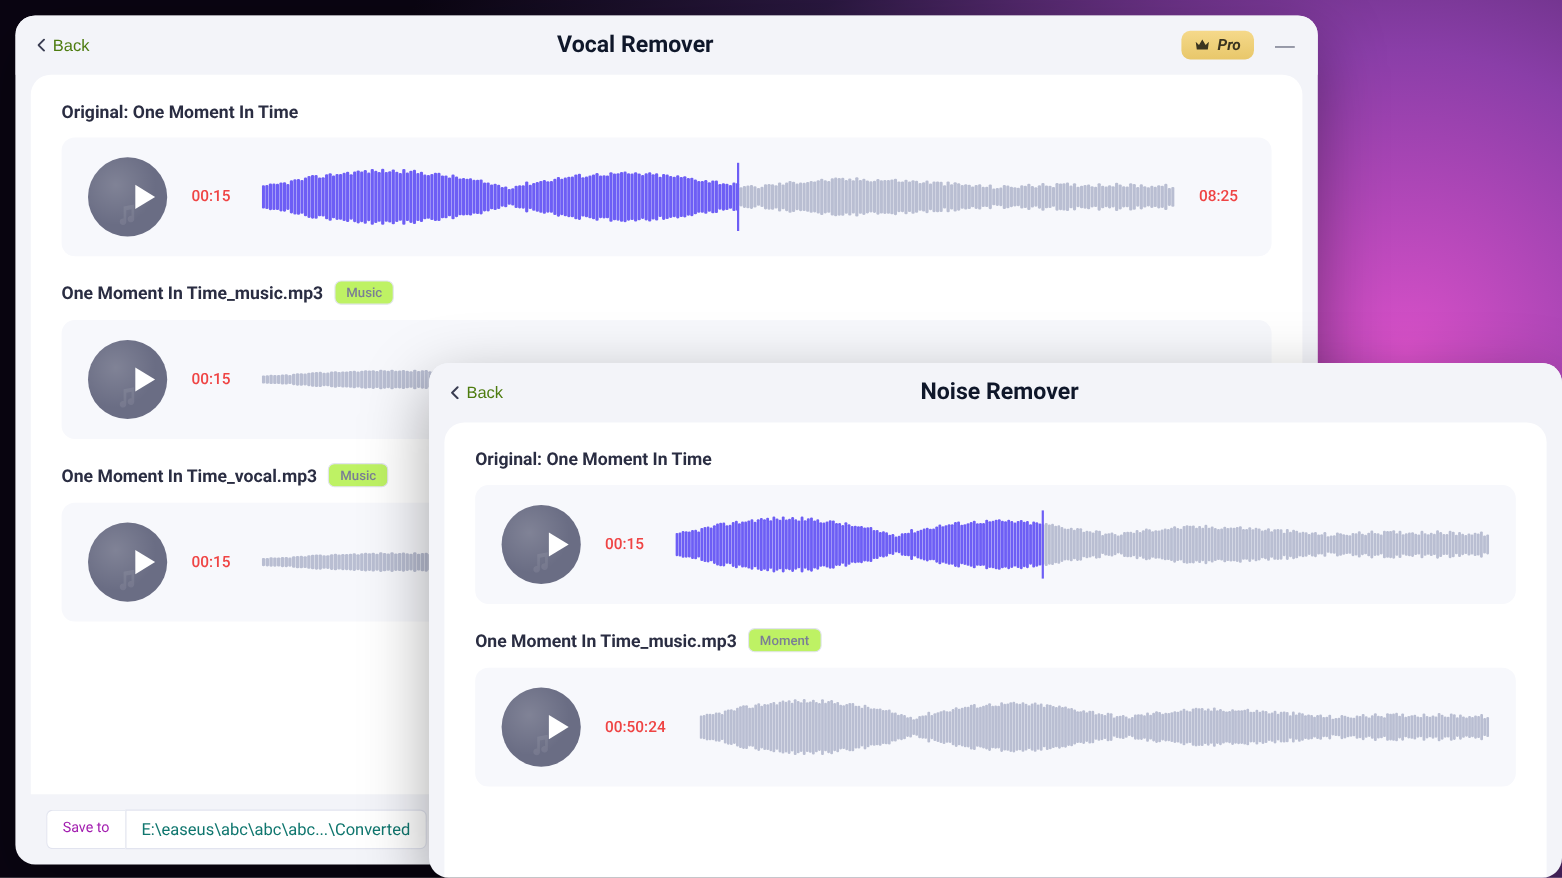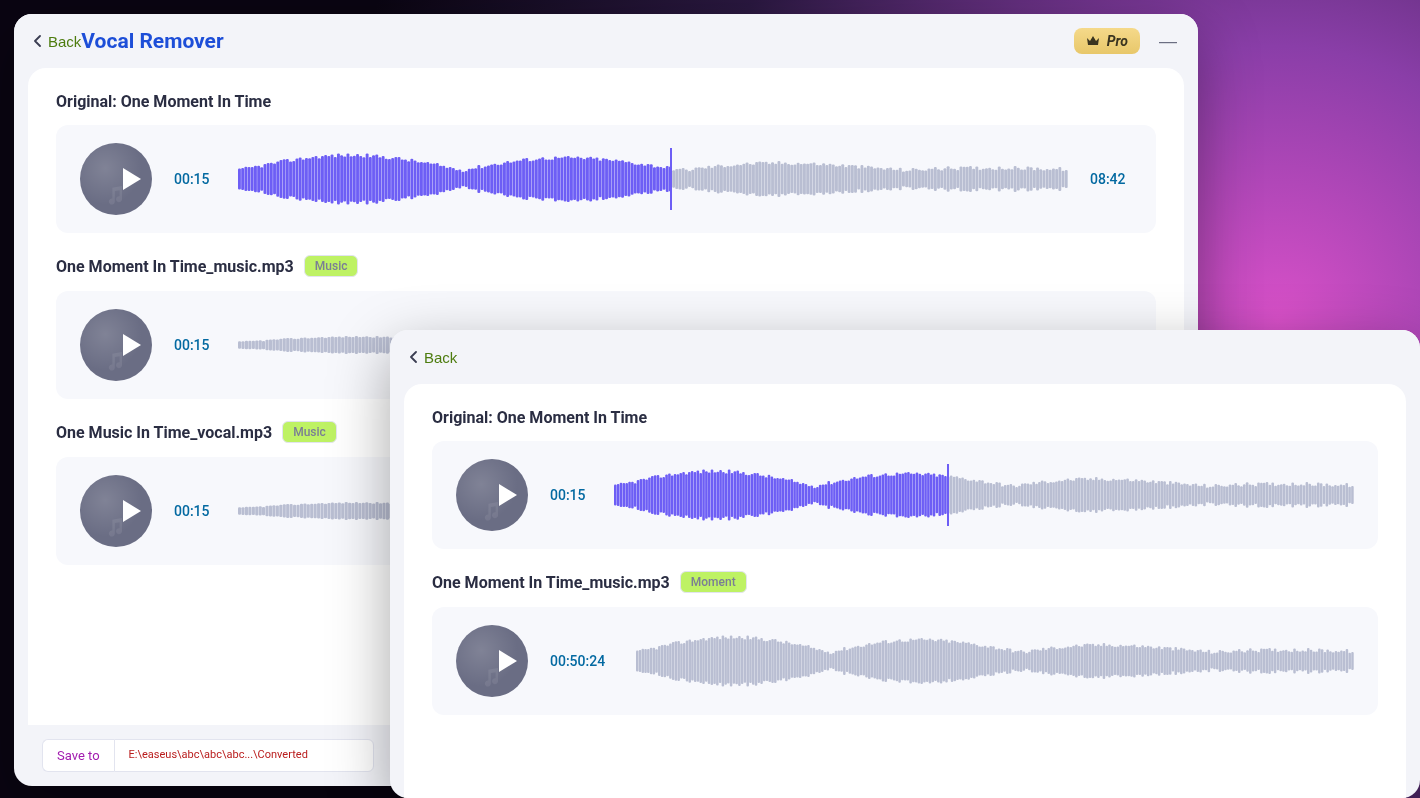--- a/index.html
+++ b/index.html
@@ -18,21 +18,21 @@
     .header {
       display: flex; align-items: center; padding: 12px 20px; height: 54px;
       background: #f3f4f9;
     }
     .back-btn {
       display: flex; align-items: center; gap: 6px; background: none; border: none;
       cursor: pointer; font-size: 15px; color: #4d7c0f; font-weight: 500;
     }
     .back-btn svg { width: 8px; height: 12px; }
     .header-title {
-      flex: 1; text-align: left; font-size: 21px; font-weight: 700; color: #1d4ed8;
+      flex: 1; text-align: center; font-size: 21px; font-weight: 700; color: #0f172a;
     }
     .pro-badge {
       display: flex; align-items: center; gap: 7px; padding: 5px 12px;
       background: linear-gradient(180deg, #f5d98a, #e8c76a); border-radius: 8px;
       font-size: 14px; font-weight: 700; font-style: italic; color: #3a3420;
     }
     .pro-badge svg { width: 14px; height: 12px; }
     .minimize-btn {
       margin-left: 18px; background: none; border: none; cursor: pointer;
       font-size: 18px; color: #6b6e82; width: 20px; line-height: 1;
@@ -60,33 +60,33 @@
       position: relative; flex-shrink: 0;
     }
     .play-btn::before {
       content: ""; position: absolute; width: 72px; height: 72px; border-radius: 50%;
       background: radial-gradient(circle at 35% 35%, rgba(255,255,255,0.15), transparent 55%);
     }
     .play-btn svg { width: 24px; height: 26px; position: relative; z-index: 1; margin-left: 4px; }
     .note-bg {
       position: absolute; width: 40px; height: 40px; opacity: 0.08; left: 12px; top: 16px;
     }
-    .time { font-size: 14px; color: #0369a1; font-weight: 500; min-width: 42px; }
+    .time { font-size: 14px; color: #ef4444; font-weight: 500; min-width: 42px; }
     .waveform {
       flex: 1; height: 54px; position: relative; display: flex; align-items: center;
     }
     .wave-svg { width: 100%; height: 54px; }
     .playhead {
       position: absolute; top: -4px; bottom: -4px; width: 2px; background: #6d5ef5;
     }
     .footer {
       padding: 14px 28px; display: flex; align-items: center; gap: 14px;
     }
     .save-label { font-size: 13px; color: #a21caf; padding: 8px 14px; border: 1px solid #e2e4ef; border-radius: 6px 0 0 6px; border-right: none; background: #fff; }
-    .save-path { font-size: 11px; color: #b91c1c; padding: 8px 14px; border: 1px solid #e2e4ef; border-radius: 0 6px 6px 0; background: #fff; flex: 0 0 auto; min-width: 260px; }
+    .save-path { font-size: 15px; color: #0f766e; padding: 8px 14px; border: 1px solid #e2e4ef; border-radius: 0 6px 6px 0; background: #fff; flex: 0 0 auto; min-width: 260px; }
     .save-group { display: flex; align-items: stretch; }
   </style>
 </head>
 <body>
 
 <div class="window vocal">
   <div class="header">
     <button class="back-btn">
       <svg viewBox="0 0 8 12">
           <path d="M6 1 L1 6 L6 11" stroke="#3a3d52" stroke-width="1.8" fill="none" stroke-linecap="round" stroke-linejoin="round"></path>
@@ -378,21 +378,21 @@
             <rect x="681.2" y="16.9" width="2.42" height="20.1" fill="#b9bed2" rx="1"></rect>
             <rect x="683.8" y="17.8" width="2.42" height="18.4" fill="#b9bed2" rx="1"></rect>
             <rect x="686.5" y="16.4" width="2.42" height="21.1" fill="#b9bed2" rx="1"></rect>
             <rect x="689.2" y="16.9" width="2.42" height="20.1" fill="#b9bed2" rx="1"></rect>
             <rect x="691.9" y="15.1" width="2.42" height="23.9" fill="#b9bed2" rx="1"></rect>
             <rect x="694.6" y="18.8" width="2.42" height="16.4" fill="#b9bed2" rx="1"></rect>
             <rect x="697.3" y="17.9" width="2.42" height="18.1" fill="#b9bed2" rx="1"></rect>
           </svg>
         <div class="playhead" style="left:52%"></div>
       </div>
-      <span class="time">08:42</span>
+      <span class="time">08:25</span>
     </div>
 
     <div class="section-title">
       <span>One Moment In Time_music.mp3</span>
       <span class="tag">Music</span>
     </div>
     <div class="track">
       <button class="play-btn">
         <svg class="note-bg" viewBox="0 0 40 40">
             <path d="M14 8 L30 5 L30 26 A5 5 0 1 1 26 22 L26 12 L18 13.5 L18 30 A5 5 0 1 1 14 26 Z" fill="#fff"></path>
@@ -662,21 +662,21 @@
             <rect x="686.5" y="23.3" width="2.42" height="7.4" fill="#b9bed2" rx="1"></rect>
             <rect x="689.2" y="23.5" width="2.42" height="7.0" fill="#b9bed2" rx="1"></rect>
             <rect x="691.9" y="22.8" width="2.42" height="8.4" fill="#b9bed2" rx="1"></rect>
             <rect x="694.6" y="24.1" width="2.42" height="5.7" fill="#b9bed2" rx="1"></rect>
             <rect x="697.3" y="23.8" width="2.42" height="6.3" fill="#b9bed2" rx="1"></rect>
           </svg>
       </div>
     </div>
 
     <div class="section-title">
-      <span>One Music In Time_vocal.mp3</span>
+      <span>One Moment In Time_vocal.mp3</span>
       <span class="tag">Music</span>
     </div>
     <div class="track">
       <button class="play-btn">
         <svg class="note-bg" viewBox="0 0 40 40">
             <path d="M14 8 L30 5 L30 26 A5 5 0 1 1 26 22 L26 12 L18 13.5 L18 30 A5 5 0 1 1 14 26 Z" fill="#fff"></path>
           </svg>
         <svg viewBox="0 0 24 26">
             <path d="M3 2 L21 13 L3 24 Z" fill="#fff"></path>
           </svg>
@@ -959,20 +959,21 @@
 </div>
 
 <div class="window noise">
   <div class="header">
     <button class="back-btn">
       <svg viewBox="0 0 8 12">
           <path d="M6 1 L1 6 L6 11" stroke="#3a3d52" stroke-width="1.8" fill="none" stroke-linecap="round" stroke-linejoin="round"></path>
         </svg>
       <span>Back</span>
     </button>
+    <div class="header-title">Noise Remover</div>
     <div style="width:40px"></div>
   </div>
 
   <div class="content">
 
     <div class="section-title">
       <span><span>Original: </span><span>One Moment In Time</span></span>
     </div>
     <div class="track">
       <button class="play-btn">

